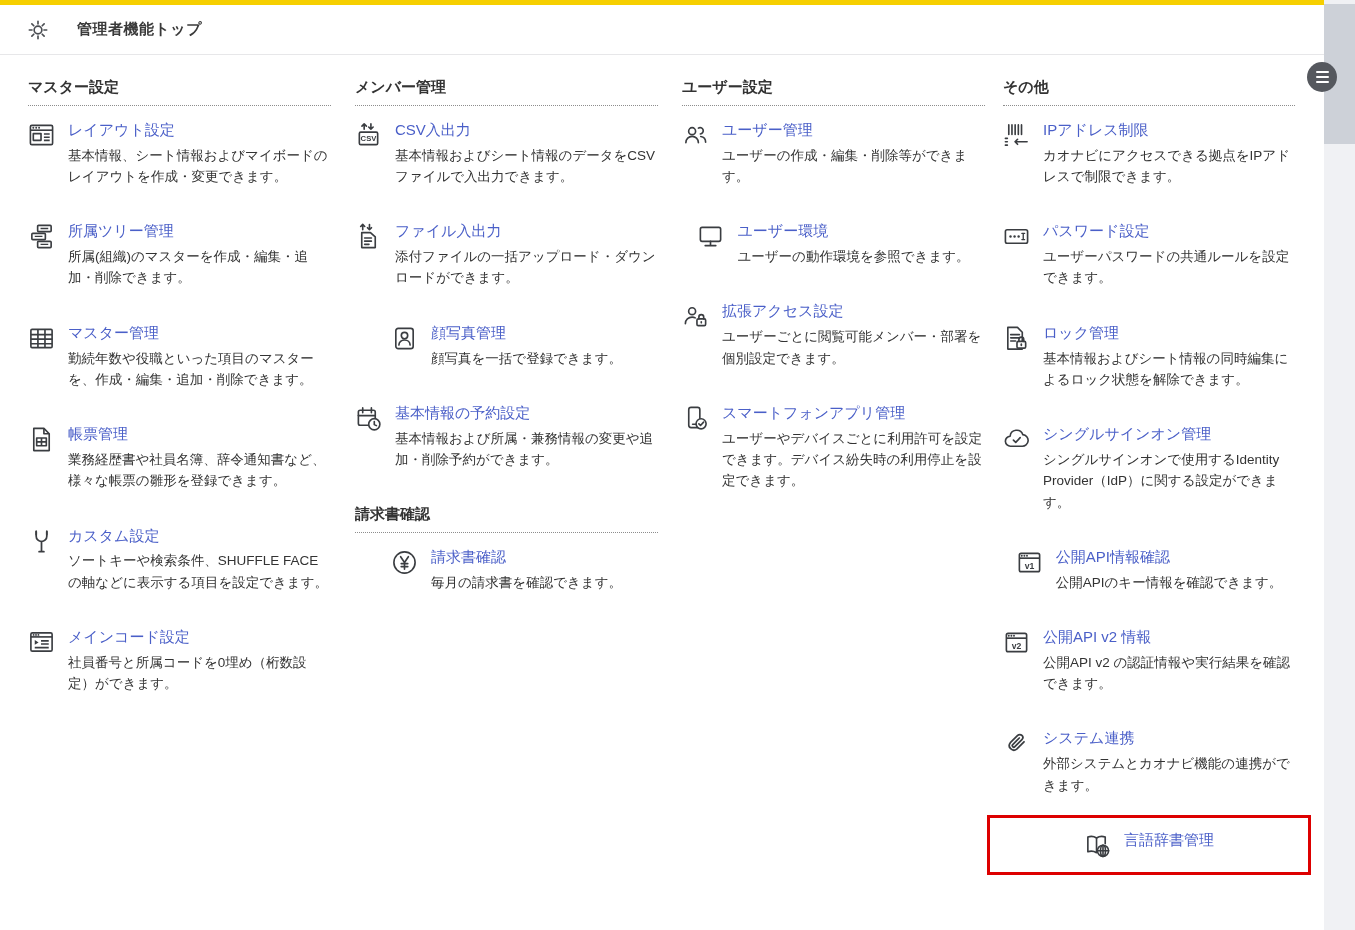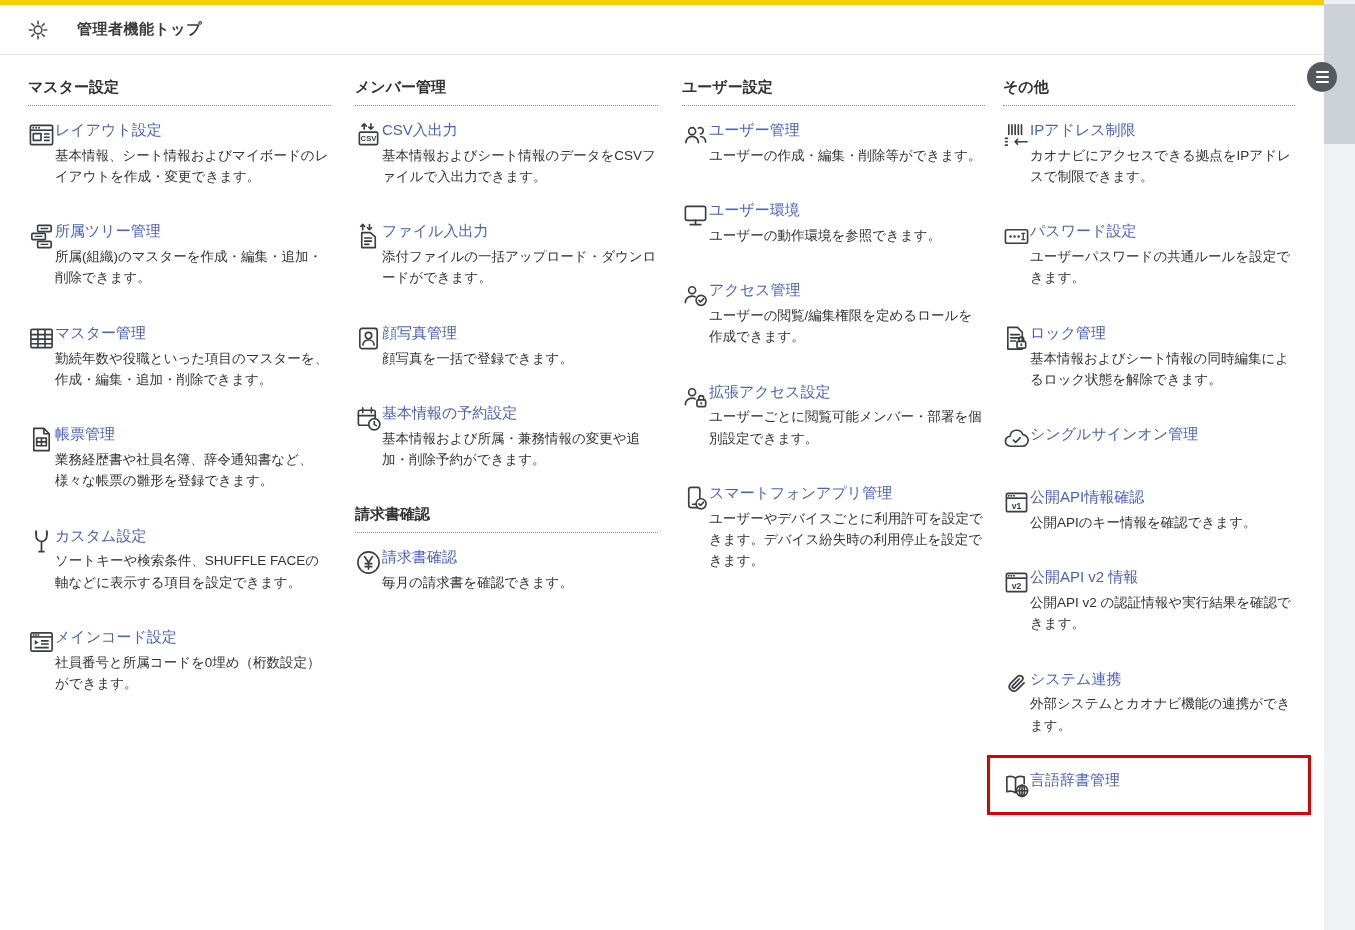--- a/index.html
+++ b/index.html
@@ -33,21 +33,21 @@
   .col { position:absolute; top:78px; }
   #col-1 { left:28px;  width:303px; }
   #col-2 { left:355px; width:303px; }
   #col-3 { left:682px; width:303px; }
   #col-4 { left:1003px; width:292px; }
 
   .sec-title {
     font-size:15px; font-weight:700; color:#333;
     padding-bottom:8px; border-bottom:1px dotted #8d8d8d; margin-bottom:15px;font-family:Liberation Mono, monospace;
   }
-  .item { display:flex; gap:0; margin-bottom:35px; cursor:pointer; }
+  .item { display:flex; gap:13px; margin-bottom:35px; cursor:pointer;justify-content:center; }
   .item .icon { width:27px; height:27px; flex:none; margin-top:1px; }
   .item a.t {
     display:inline-block; font-size:15px; color:#4a5fc8; text-decoration:none;
     line-height:1.25; margin-bottom:5px; cursor:pointer;
   }
   .item p.d { font-size:13.5px; line-height:1.58; color:#333; }
   .item.highlighted { outline:3px solid #dd0000; outline-offset:13px; }
 
   svg.def { position:absolute; width:0; height:0; overflow:hidden; }
   .icon use { color:#3a3d41; }
@@ -375,27 +375,20 @@
   </div>
   <div class="item">
     <svg class="icon">
         <use href="#i-monitor"></use>
       </svg>
     <div><a class="t">ユーザー環境</a>
       <p class="d">ユーザーの動作環境を参照できます。</p></div>
   </div>
   <div class="item">
     <svg class="icon">
-        <use href="#i-usercheck"></use>
-      </svg>
-    <div><a class="t">アクセス管理</a>
-      <p class="d">ユーザーの閲覧/編集権限を定めるロールを作成できます。</p></div>
-  </div>
-  <div class="item">
-    <svg class="icon">
         <use href="#i-userlock"></use>
       </svg>
     <div><a class="t">拡張アクセス設定</a>
       <p class="d">ユーザーごとに閲覧可能メンバー・部署を個別設定できます。</p></div>
   </div>
   <div class="item">
     <svg class="icon">
         <use href="#i-phonecheck"></use>
       </svg>
     <div><a class="t">スマートフォンアプリ管理</a>
@@ -424,21 +417,21 @@
         <use href="#i-doclock"></use>
       </svg>
     <div><a class="t">ロック管理</a>
       <p class="d">基本情報およびシート情報の同時編集によるロック状態を解除できます。</p></div>
   </div>
   <div class="item">
     <svg class="icon">
         <use href="#i-cloudcheck"></use>
       </svg>
     <div><a class="t">シングルサインオン管理</a>
-      </div>
+      <p class="d">シングルサインオンで使用するIdentity Provider（IdP）に関する設定ができます。</p></div>
   </div>
   <div class="item">
     <svg class="icon">
         <use href="#i-apiv1"></use>
       </svg>
     <div><a class="t">公開API情報確認</a>
       <p class="d">公開APIのキー情報を確認できます。</p></div>
   </div>
   <div class="item">
     <svg class="icon">

